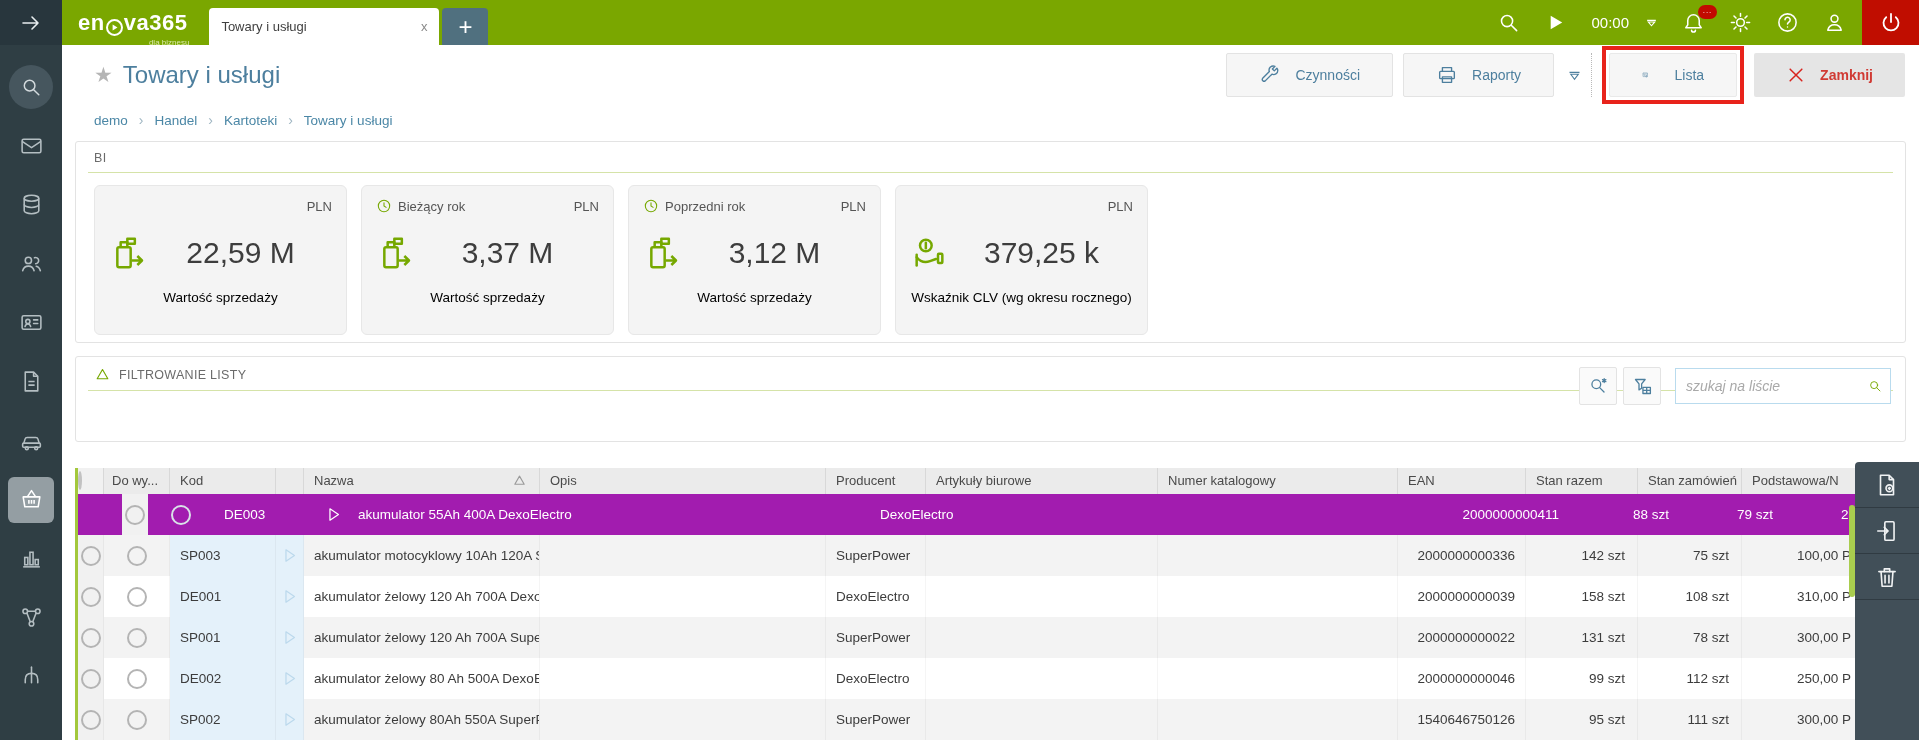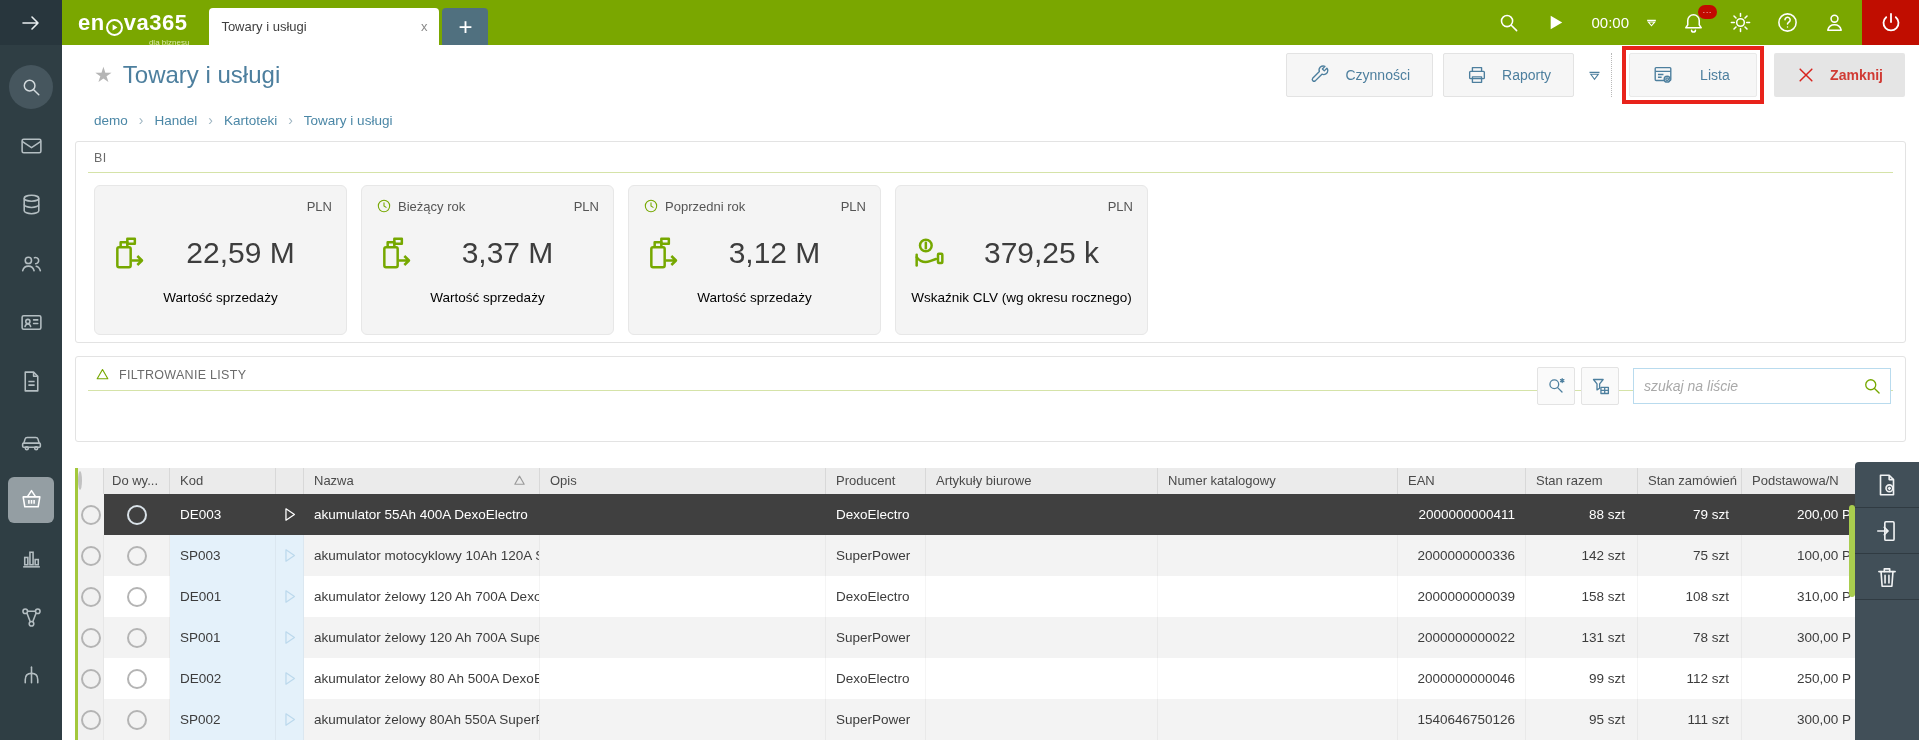--- a/index.html
+++ b/index.html
@@ -41,21 +41,21 @@
   .sb-search svg { width:22px; height:22px; }
   .sb-active { width:46px; height:46px; border-radius:6px; background:#949ea3; display:flex; align-items:center; justify-content:center; color:#fff; }
 
   
   .main { position:absolute; left:62px; top:45px; right:0; bottom:0; background:#fff; }
   .toolbar { height:60px; display:flex; align-items:center; padding:0 14px 0 32px; }
   .star { color:#b5b5b5; font-size:21px; margin-right:10px; }
   .page-title { font-size:24px; color:#4d7f9e; font-weight:400; }
   .actions { margin-left:auto; display:flex; align-items:center; }
   .btn { height:44px; display:flex; align-items:center; gap:14px; background:#f6f6f6; border:1px solid #e3e3e3;
-    border-radius:2px; color:#4d7f9e; font-size:14px; padding:0 22px; cursor:pointer; }
+    border-radius:2px; color:#4d7f9e; font-size:14px; padding:0 32px; cursor:pointer; }
   .btn svg { width:22px; height:22px; }
   .caret-btn { width:34px; height:44px; display:flex; align-items:center; justify-content:center; color:#4d7f9e;
     border-right:1px dotted #b9b9b9; margin:0 10px 0 4px; cursor:pointer; }
   .caret-btn svg { width:15px; height:15px; }
   .red-box { border:4px solid #e8231b; padding:3px; margin-right:10px; }
   .red-box .btn { border-color:#e9e9e9; width:128px; justify-content:flex-start; }
   .btn-close { background:#e5e5e5; border:none; color:#d03a34; font-weight:bold; }
   .btn-close svg { width:20px; height:20px; }
 
   .breadcrumb { height:30px; display:flex; align-items:center; gap:11px; padding-left:32px; font-size:13.5px; color:#4b87a6; }
@@ -88,21 +88,21 @@
   .flabel { font-size:13.5px; color:#4b87a6; height:34px; line-height:30px; border-bottom:1px solid #cfe3ef; padding:0 4px; }
   .combo { height:34px; border:1px solid #b9dbee; background:#fff; display:flex; align-items:center;
     padding:0 8px 0 10px; font-size:13.5px; color:#333; cursor:pointer; }
   .combo .cval { flex:1; }
   .combo svg { width:18px; height:18px; color:#76a800; margin-left:10px; }
   .c1 { width:168px; } .c2 { width:300px; } .c3 { width:118px; }
   .fp-tools { position:absolute; right:14px; top:10px; display:flex; align-items:center; gap:6px; }
   .tool-btn { width:38px; height:38px; border:1px solid #e3e3e3; background:#fafafa; border-radius:2px;
     display:flex; align-items:center; justify-content:center; color:#4d7f9e; cursor:pointer; }
   .tool-btn svg { width:21px; height:21px; }
-  .searchbox { width:258px; height:36px; border:1px solid #b9dbee; background:#fff; display:flex; align-items:center; padding:0 8px 0 10px; margin-left:8px; }
+  .searchbox { width:216px; height:36px; border:1px solid #b9dbee; background:#fff; display:flex; align-items:center; padding:0 8px 0 10px; margin-left:8px; }
   .searchbox input { border:none; outline:none; flex:1; font-size:14px; font-style:italic; color:#333; }
   .searchbox input::placeholder { color:#a9a9a9; }
   .searchbox svg { width:20px; height:20px; color:#76a800; }
 
   
   .table-wrap { margin:26px -13px 0 0; border-left:3px solid #a3c83c; }
   .thead { display:flex; height:26px; background:#ebebeb; }
   .thead .cell { border-right:1px solid #d8d8d8; font-size:13px; color:#4a4a4a; line-height:25px; padding-left:10px;
     white-space:nowrap; overflow:hidden; }
   .trow { display:flex; height:41px; align-items:stretch; cursor:pointer; }
@@ -121,21 +121,21 @@
   .c-ean{width:128px;flex:0 0 128px;justify-content:flex-end;padding-right:10px;}
   .c-sr{width:112px;flex:0 0 112px;justify-content:flex-end;padding-right:12px;}
   .c-sz{width:104px;flex:0 0 104px;justify-content:flex-end;padding-right:12px;}
   .c-pod{flex:1;padding-left:55px!important;}
   .thead .c-ean,.thead .c-sr,.thead .c-sz{justify-content:flex-start;padding-right:0;display:flex;}
   .tint { background:#e4f1fa; }
   .circ { width:20px; height:20px; border:2px solid #b4b4b4; border-radius:50%; flex:0 0 20px; }
   .trow .c-dowy { justify-content:center; padding-left:0!important; }
   .thead .c-dowy { padding-left:8px; }
   .arr-svg { width:17px; height:17px; color:#bcd9ec; }
-  .sel { background:#404040; }
+  .sel { background:#a21caf;padding-left:44px; }
   .sel .cell { color:#fff; border-right-color:transparent; }
   .sel .tint { background:transparent; }
   .sel .circ { border-color:#d9e2e8; }
   .sel .arr-svg { color:#fff; }
   .naz-head { display:flex; align-items:center; width:100%; }
   .naz-head .sort { margin-left:auto; margin-right:12px; color:#9a9a9a; width:15px; height:15px; }
 
   
   .side-actions { position:absolute; right:0; top:462px; bottom:0; width:64px; background:#414f58;
     border-radius:4px 0 0 0; z-index:12; display:flex; flex-direction:column; }

